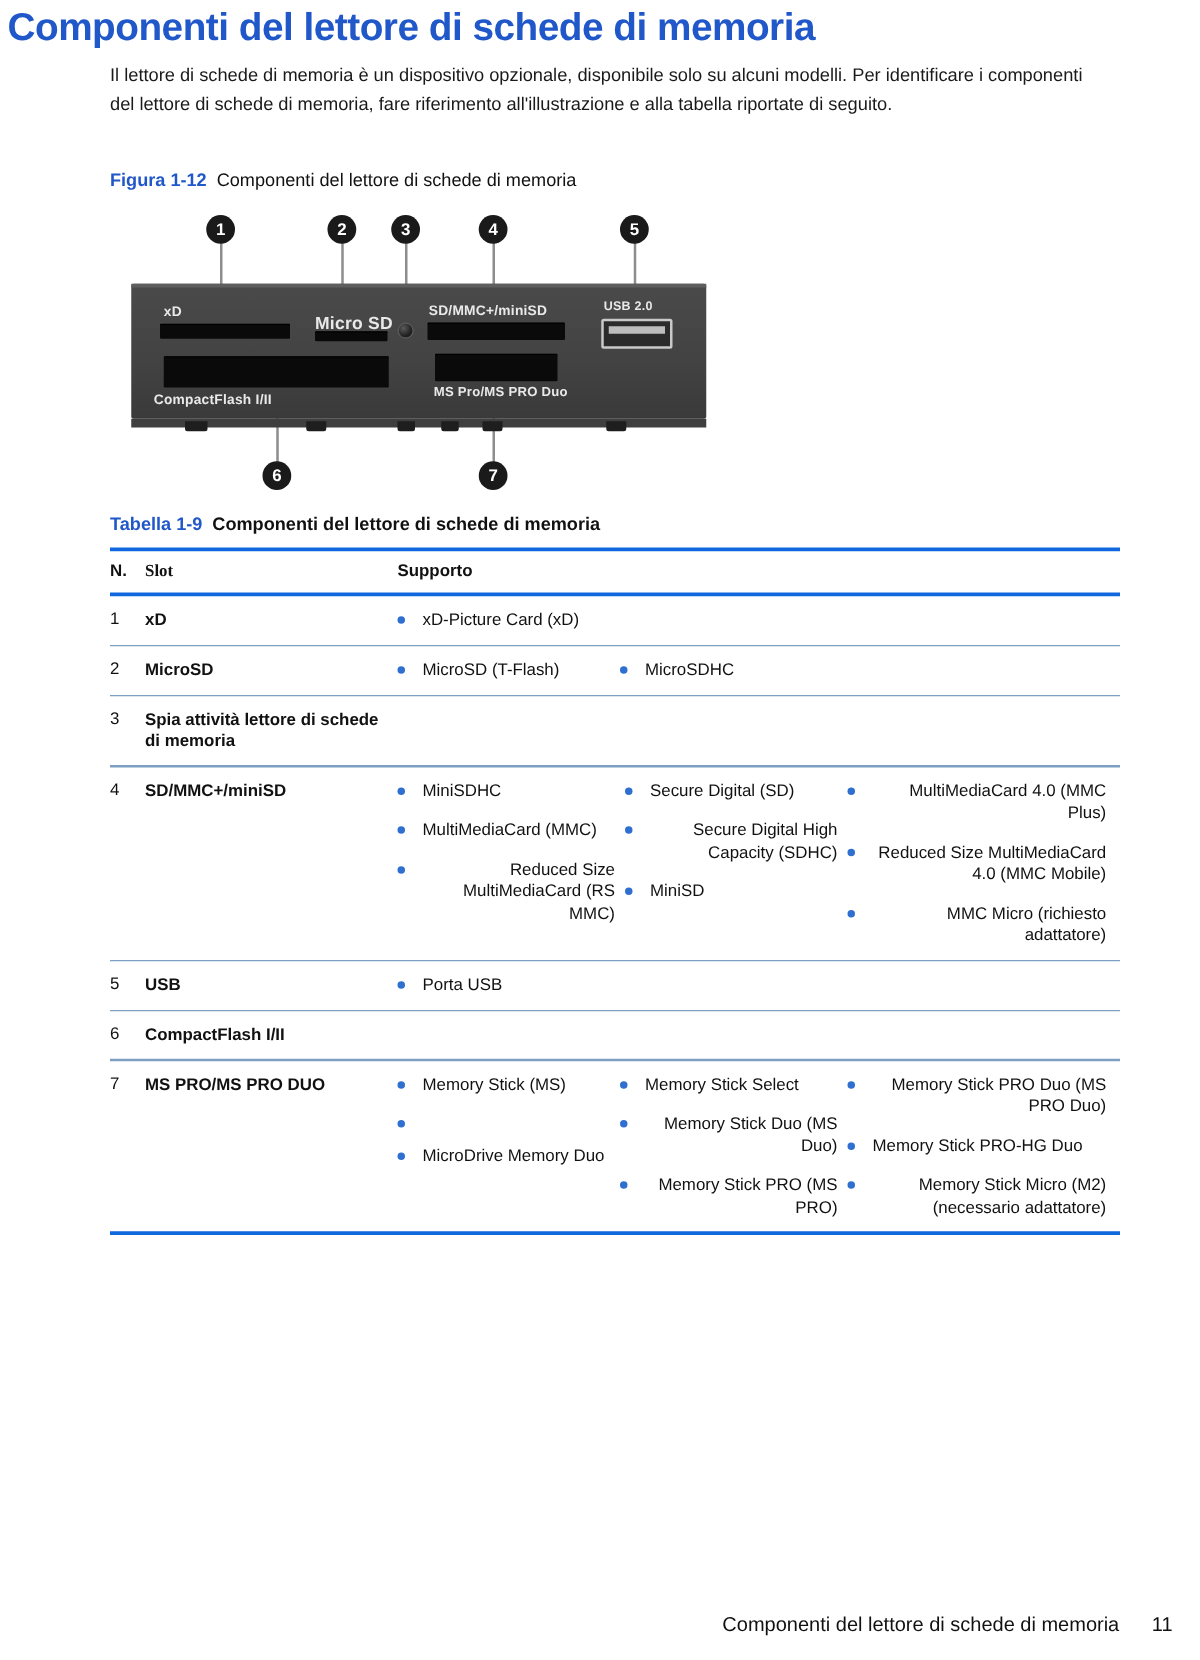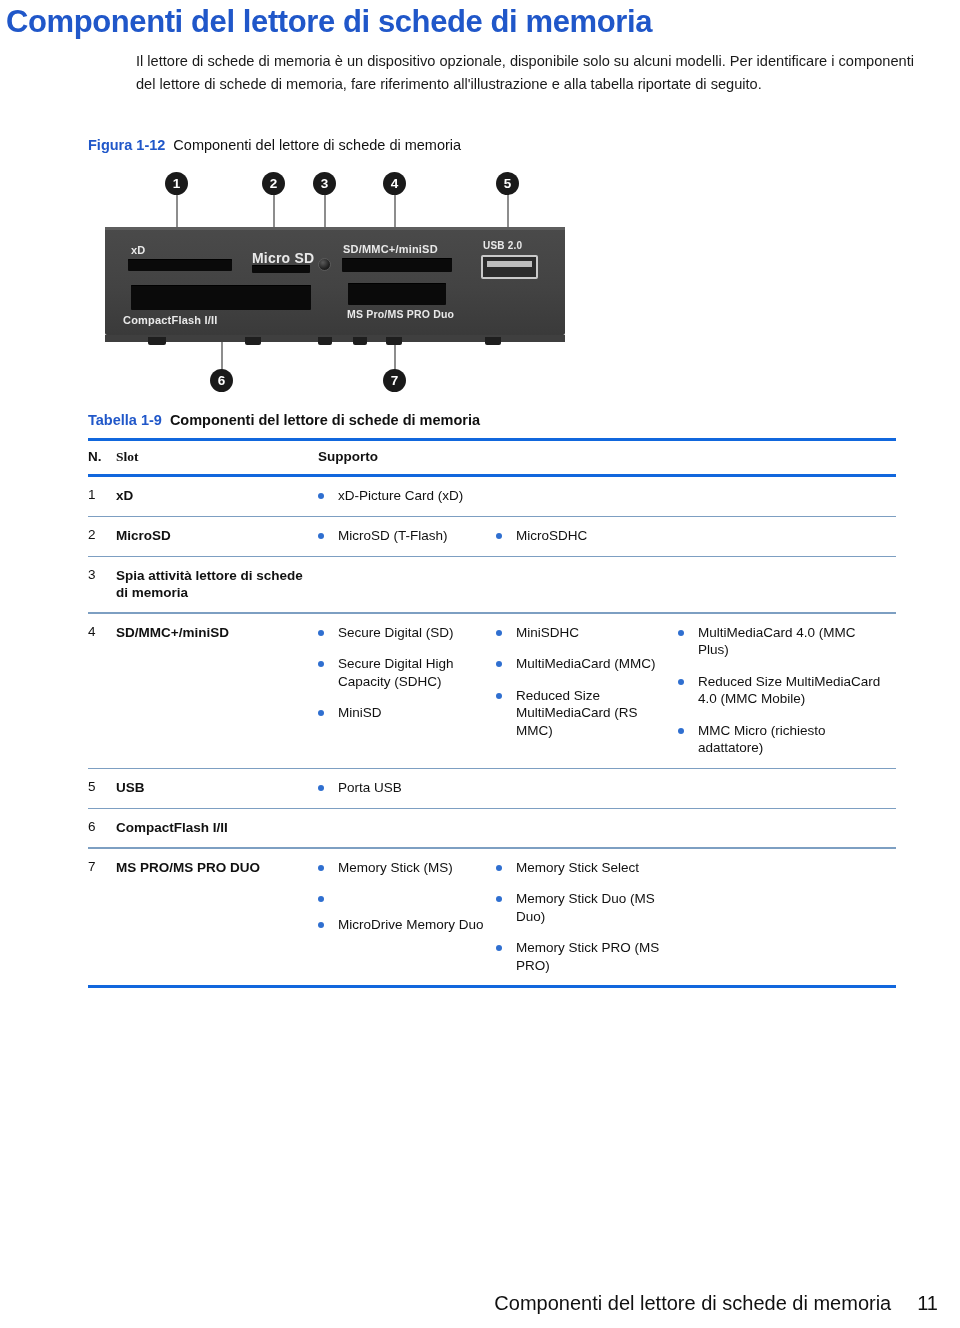--- a/index.html
+++ b/index.html
@@ -30,21 +30,20 @@
 
   
   .intro {
     position: absolute;
     left: 88px;
     top: 50px;
     width: 790px;
     font-size: 14.6px;
     line-height: 22.5px;
     color: #1a1a1a;
-    margin-left: 48px;
   }
 
   
   .fig-caption {
     position: absolute;
     left: 88px;
     top: 137px;
     font-size: 14.5px;
     white-space: nowrap;
   }
@@ -255,20 +254,21 @@
     height: 6px;
     border-radius: 50%;
     background: #2f6fd0;
     margin-top: 6px;
     margin-right: 14px;
   }
   .bullet-text {
     font-size: 13.5px;
     line-height: 17.5px;
     color: #111;
+    text-align: right;
   }
 
   
   .hdr-row {
     display: flex;
     padding: 8px 0 9px 0;
   }
   .hdr-cell {
     font-size: 13.5px;
     font-weight: bold;
@@ -278,21 +278,21 @@
   .hdr-slot { width: 202px; flex: none; font-family: Liberation Serif, serif; }
   .hdr-sup  { flex: 1; }
 
   .body-row { padding: 10px 0 11px 0; }
 
   
   .footer {
     position: absolute;
     right: 22px;
     top: 1292px;
-    font-size: 20px;
+    font-size: 16px;
     color: #111;
     white-space: nowrap;
   }
   .footer .pg { margin-left: 26px; }
 </style>
 </head>
 <body>
 
 <div class="page-title">Componenti del lettore di schede di memoria</div>
 
@@ -410,46 +410,46 @@
           <div class="media-col col1"></div>
           <div class="media-col col2"></div>
           <div class="media-col col3"></div>
         </div>
       </div>
       <div class="rule-light"></div>
       <div class="row body-row">
         <div class="c-num">4</div>
         <div class="c-slot">SD/MMC+/miniSD</div>
         <div class="c-media">
+          <div class="media-col col2">
+            <div class="bullet-item">
+              <span class="dot"></span>
+              <span class="bullet-text">MiniSDHC</span>
+            </div>
+            <div class="bullet-item">
+              <span class="dot"></span>
+              <span class="bullet-text">MultiMediaCard (MMC)</span>
+            </div>
+            <div class="bullet-item">
+              <span class="dot"></span>
+              <span class="bullet-text">Reduced Size MultiMediaCard (RS MMC)</span>
+            </div>
+          </div>
           <div class="media-col col1">
             <div class="bullet-item">
               <span class="dot"></span>
               <span class="bullet-text">Secure Digital (SD)</span>
             </div>
             <div class="bullet-item">
               <span class="dot"></span>
               <span class="bullet-text">Secure Digital High Capacity (SDHC)</span>
             </div>
             <div class="bullet-item">
               <span class="dot"></span>
               <span class="bullet-text">MiniSD</span>
-            </div>
-          </div>
-          <div class="media-col col2">
-            <div class="bullet-item">
-              <span class="dot"></span>
-              <span class="bullet-text">MiniSDHC</span>
-            </div>
-            <div class="bullet-item">
-              <span class="dot"></span>
-              <span class="bullet-text">MultiMediaCard (MMC)</span>
-            </div>
-            <div class="bullet-item">
-              <span class="dot"></span>
-              <span class="bullet-text">Reduced Size MultiMediaCard (RS MMC)</span>
             </div>
           </div>
           <div class="media-col col3">
             <div class="bullet-item">
               <span class="dot"></span>
               <span class="bullet-text">MultiMediaCard 4.0 (MMC Plus)</span>
             </div>
             <div class="bullet-item">
               <span class="dot"></span>
               <span class="bullet-text">Reduced Size MultiMediaCard 4.0 (MMC Mobile)</span>
@@ -506,20 +506,34 @@
             </div>
             <div class="bullet-item">
               <span class="dot"></span>
               <span class="bullet-text">Memory Stick Duo (MS Duo)</span>
             </div>
             <div class="bullet-item">
               <span class="dot"></span>
               <span class="bullet-text">Memory Stick PRO (MS PRO)</span>
             </div>
           </div>
+          <div class="media-col col3">
+            <div class="bullet-item">
+              <span class="dot"></span>
+              <span class="bullet-text">Memory Stick PRO Duo (MS PRO Duo)</span>
+            </div>
+            <div class="bullet-item">
+              <span class="dot"></span>
+              <span class="bullet-text">Memory Stick PRO-HG Duo</span>
+            </div>
+            <div class="bullet-item">
+              <span class="dot"></span>
+              <span class="bullet-text">Memory Stick Micro (M2) (necessario adattatore)</span>
+            </div>
+          </div>
         </div>
       </div>
     </div>
 
   <div class="rule-strong"></div>
 </div>
 
 <div class="footer">
   <span>Componenti del lettore di schede di memoria</span><span class="pg">11</span>
 </div>

